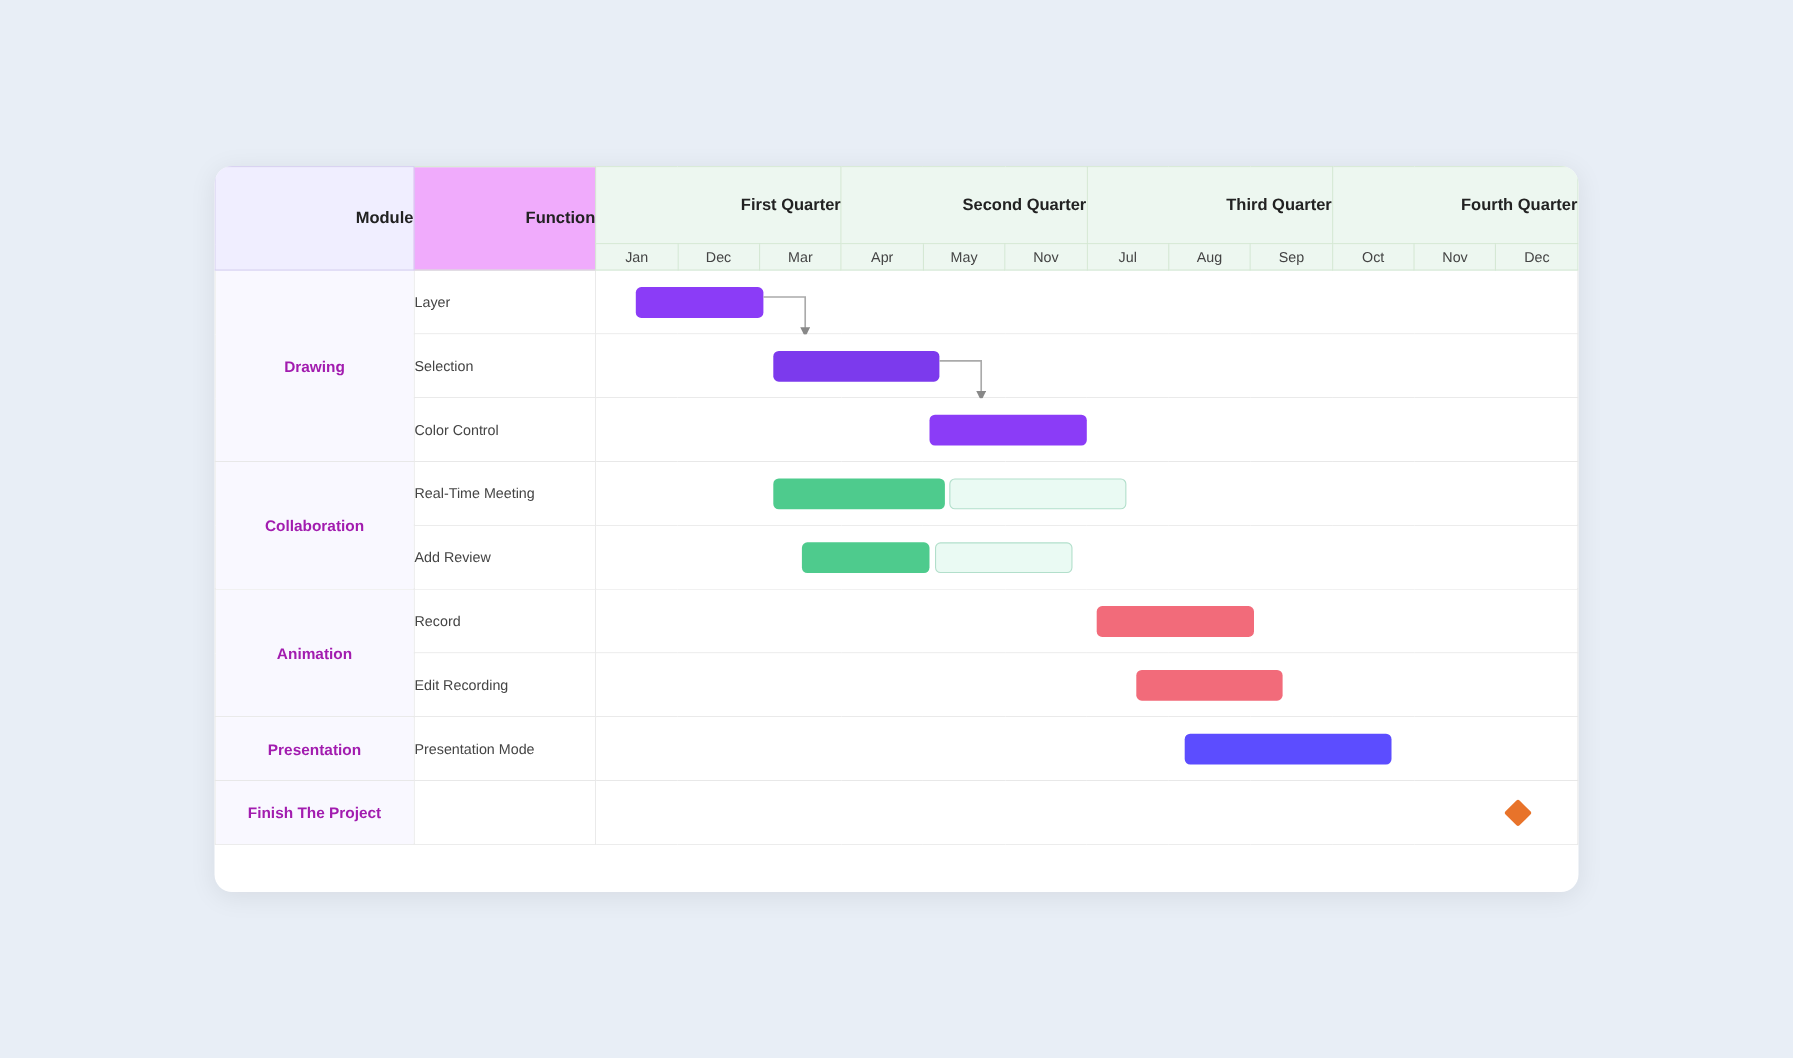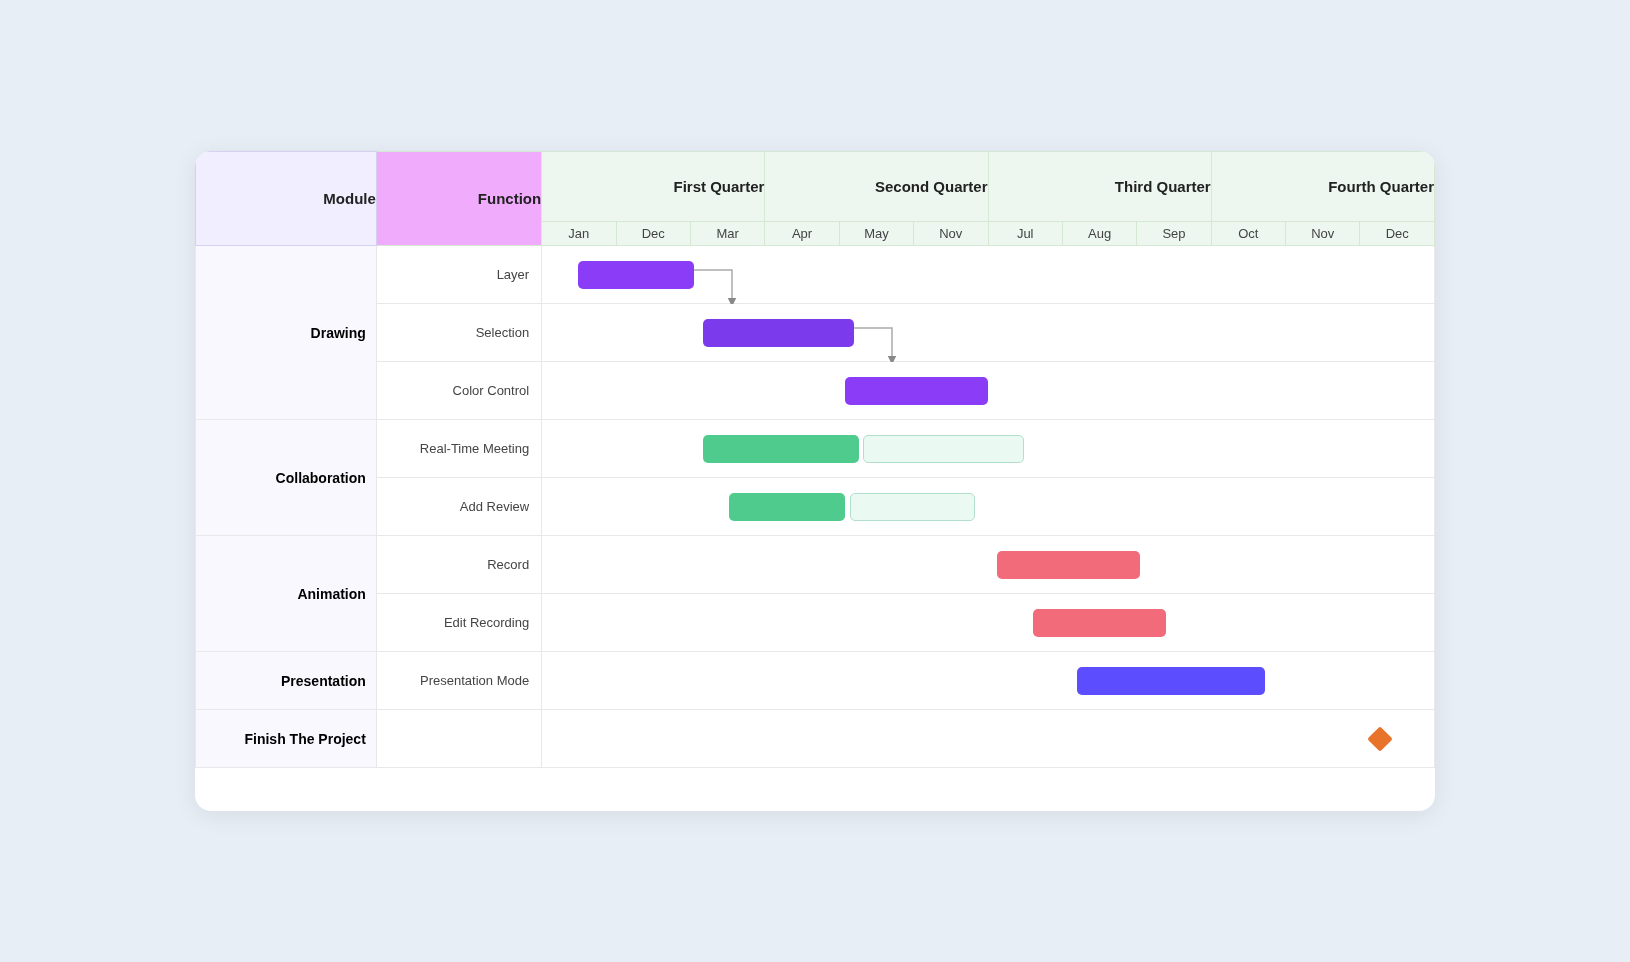--- a/index.html
+++ b/index.html
@@ -54,34 +54,34 @@
     }
     
     .gantt-table tbody tr td {
       border: 1px solid #e8e8e8;
       padding: 0;
       height: 57px;
       position: relative;
     }
     .gantt-table tbody tr td.module-cell {
       background: #f9f8ff;
-      text-align: right;
+      text-align: center;
       font-weight: 600;
       font-size: 14px;
-      color: #000000;
+      color: #a21caf;
       padding: 8px 10px;
       vertical-align: middle;
       margin-left: 46px;
     }
     .gantt-table tbody tr td.function-cell {
       background: #fff;
-      text-align: right;
+      text-align: left;
       font-size: 13px;
       color: #444;
-      padding: 0 12px;
+      padding: 0 0;
       vertical-align: middle;
       white-space: nowrap;
     }
     .gantt-table tbody tr td.timeline-cell {
       background: #fff;
       vertical-align: middle;
       padding: 0 4px;
     }
     .bar-wrapper {
       position: relative;

